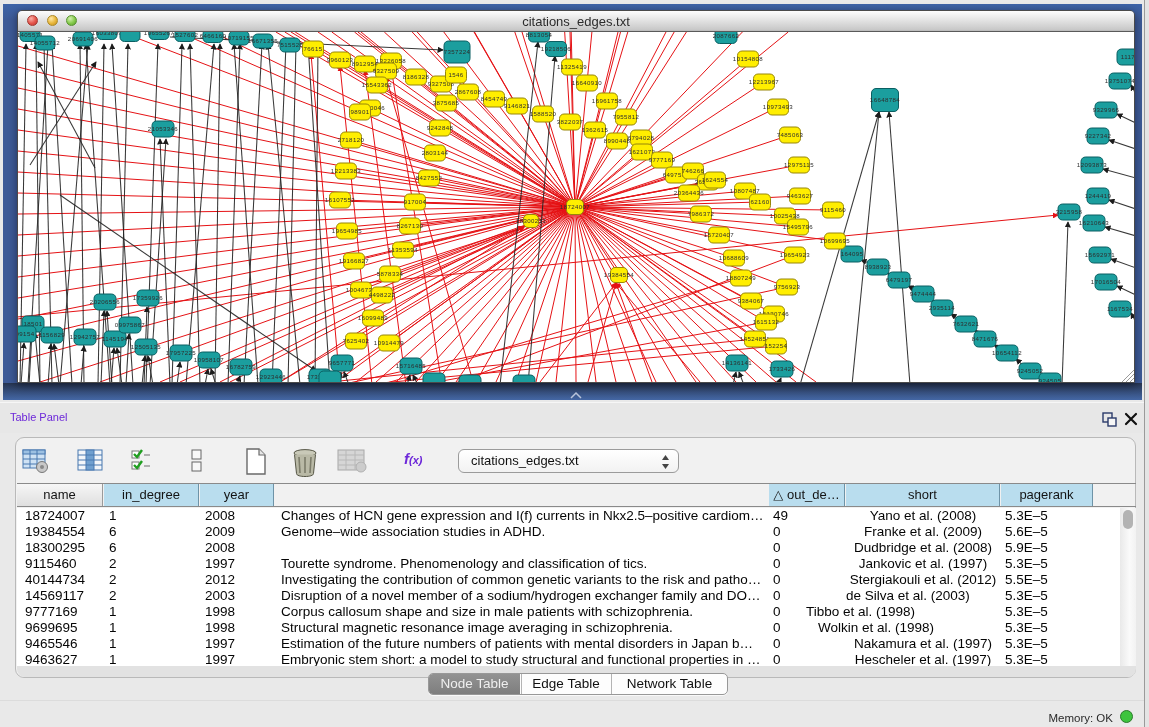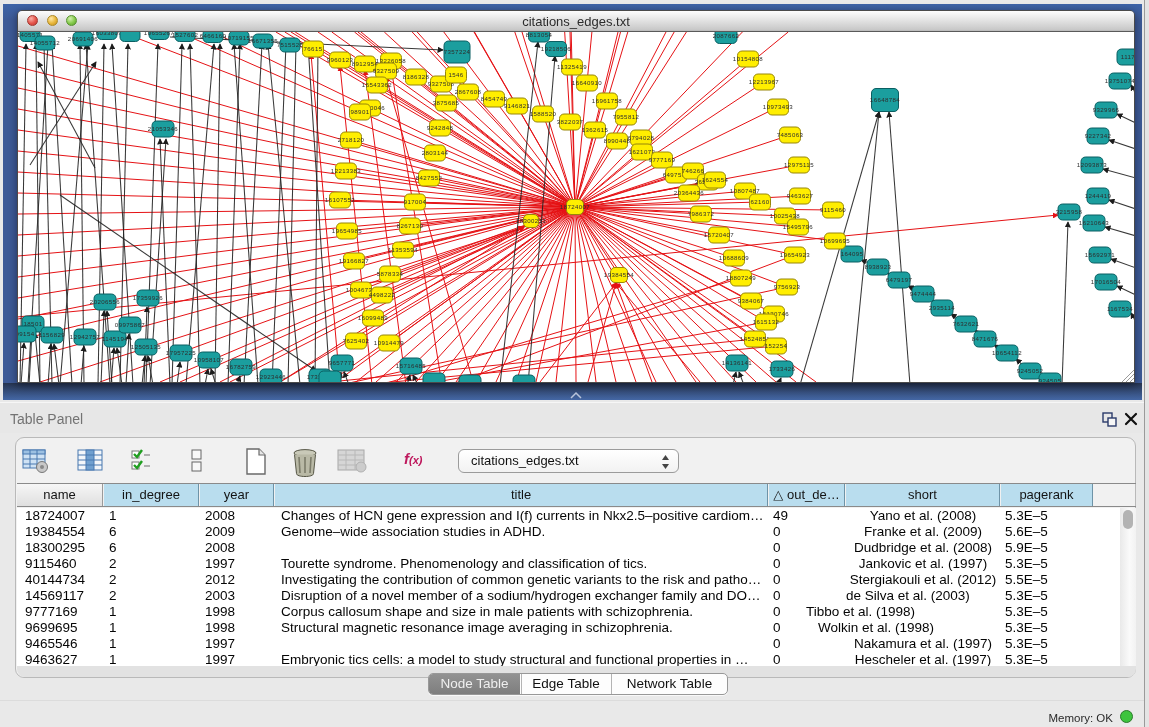--- a/index.html
+++ b/index.html
@@ -10,21 +10,21 @@
 #win{position:absolute;left:17px;top:10px;width:1118px;height:373px;
  border:1px solid #4a4a4a;border-radius:5px 5px 0 0;box-shadow:0 2px 8px rgba(0,0,10,.45)}
 #titlebar{position:absolute;left:0;top:0;width:100%;height:21px;border-radius:4px 4px 0 0;
  background:linear-gradient(180deg,#fdfdfd,#ececec 30%,#c9c9c9 92%,#b9b9b9);border-bottom:1px solid #5a5a5a}
 #title{position:absolute;width:100%;text-align:center;top:3px;font-size:13px;color:#2c2c2c}
 .tl{position:absolute;top:4px;width:11px;height:11px;border-radius:50%}
 #canvas{position:absolute;left:0;top:21px;width:1116px;height:350px;background:#fff;overflow:hidden}
 #tpanel{position:absolute;left:0;top:400px;width:1145px;height:327px;background:#e9e9e9}
 #tphead{position:absolute;left:0;top:2px;width:100%;height:31px;background:#e7e7e7;
  border-top:1px solid #f6f6f6}
-#tphead span{position:absolute;left:10px;top:8px;font-size:14px;color:#737373}
+#tphead span{position:absolute;left:10px;top:8px;font-size:11px;color:#6d28d9}
 #inner{position:absolute;left:15px;top:37px;width:1121px;height:241px;background:#f1f1f1;
  border:1px solid #b9b9b9;border-radius:9px}
 #toolbar{position:absolute;left:0;top:0;width:100%;height:46px}
 #combo{position:absolute;left:442px;top:11px;width:221px;height:24px;background:linear-gradient(180deg,#fff,#f2f2f2);
  border:1px solid #9b9b9b;border-radius:6px;font-size:13px;color:#111;line-height:22px;padding-left:12px}
 #thead{position:absolute;left:1px;top:45px;width:1119px;height:24px;border-top:1px solid #8a8a8a;border-bottom:1px solid #8a8a8a}
 .hc{position:absolute;top:0;height:22px;background:#b9ddee;border-right:1px solid #6e93a7;
  font-size:13px;color:#141414;text-align:center;line-height:22px}
 #tbody{position:absolute;left:1px;top:70px;width:1119px;height:158px;background:#fff;overflow:hidden}
 .trow{position:absolute;left:0;width:100%;height:16px;font-size:13.5px;color:#050505;white-space:nowrap}
@@ -632,33 +632,32 @@
       <svg class="icon" style="left:274px" width="30" height="29" viewBox="0 0 30 29">
           <ellipse cx="15" cy="5" rx="11" ry="3.4" fill="#c9c9b8" stroke="#565646"></ellipse>
           <path d="M4.5 6.5l2 19c0 2 4 3 8.5 3s8.5-1 8.5-3l2-19" fill="#b9b9a6" stroke="#565646"></path>
           <path d="M9 9l1 16M15 9v16M21 9l-1 16" stroke="#7c7c6a" stroke-width="1.6"></path>
         </svg>
       <svg class="icon" style="left:321px" width="31" height="26" viewBox="0 0 31 26">
           <rect x="1" y="2" width="26" height="20" fill="#d6d6d6" stroke="#a8a8a8"></rect>
           <path d="M1 7h26M1 12h26M1 17h26M9 2v20M18 2v20" stroke="#b8b8b8"></path>
           <circle cx="24" cy="19" r="5" fill="#cccccc" stroke="#b0b0b0"></circle>
         </svg>
-      <div style="position:absolute;left:388px;top:12px;font-size:15px;color:#be185d;font-style:italic;font-weight:bold">f<span style="font-size:11px">(x)</span></div>
+      <div style="position:absolute;left:388px;top:12px;font-size:15px;color:#6d28d9;font-style:italic;font-weight:bold">f<span style="font-size:11px">(x)</span></div>
       <div id="combo">citations_edges.txt
         <svg width="9" height="14" style="position:absolute;right:8px;top:5px" viewBox="0 0 9 14">
             <path d="M4.5 0L8 5H1z" fill="#444"></path>
             <path d="M4.5 14L8 9H1z" fill="#444"></path>
           </svg>
       </div>
     </div>
     <div id="thead">
       <div class="hc" style="left:0px;width:86px;background:linear-gradient(180deg,#f6f6f6,#dfdfdf);border-right:1px solid #9a9a9a">name</div>
       <div class="hc" style="left:87px;width:95px">in_degree</div>
       <div class="hc" style="left:183px;width:74px">year</div>
-      <div class="hc" style="left:258px;width:493px">title</div>
       <div class="hc" style="left:752px;width:76px">△ out_de…</div>
       <div class="hc" style="left:829px;width:154px">short</div>
       <div class="hc" style="left:984px;width:92px">pagerank</div>
     </div>
     <div id="tbody">
         <div class="trow" style="top:0px">
           <span style="left:8px">18724007</span>
           <span style="left:92px">1</span>
           <span style="left:188px">2008</span>
           <span style="left:264px;width:486px;overflow:hidden">Changes of HCN gene expression and I(f) currents in Nkx2.5–positive cardiom…</span>
@@ -725,29 +724,30 @@
           <span style="left:188px">1998</span>
           <span style="left:264px;width:486px;overflow:hidden">Structural magnetic resonance image averaging in schizophrenia.</span>
           <span style="left:756px">0</span>
           <span style="left:801px;width:154px;text-align:left">Wolkin et al. (1998)</span>
           <span style="left:988px">5.3E–5</span>
         </div>
         <div class="trow" style="top:128px">
           <span style="left:8px">9465546</span>
           <span style="left:92px">1</span>
           <span style="left:188px">1997</span>
+          <span style="left:264px;width:486px;overflow:hidden">Estimation of the future numbers of patients with mental disorders in Japan b…</span>
           <span style="left:756px">0</span>
           <span style="left:829px;width:154px;text-align:center">Nakamura et al. (1997)</span>
           <span style="left:988px">5.3E–5</span>
         </div>
         <div class="trow" style="top:144px">
           <span style="left:8px">9463627</span>
           <span style="left:92px">1</span>
           <span style="left:188px">1997</span>
-          <span style="left:264px;width:486px;overflow:hidden">Embryonic tics cells: a model to study structural and functional properties in …</span>
+          <span style="left:264px;width:486px;overflow:hidden">Embryonic stem short: a model to study structural and functional properties in …</span>
           <span style="left:756px">0</span>
           <span style="left:829px;width:154px;text-align:center">Hescheler et al. (1997)</span>
           <span style="left:988px">5.3E–5</span>
         </div>
       <div id="sbar">
           <div id="sthumb"></div>
         </div>
     </div>
     <div id="pfoot"></div>
   </div>

